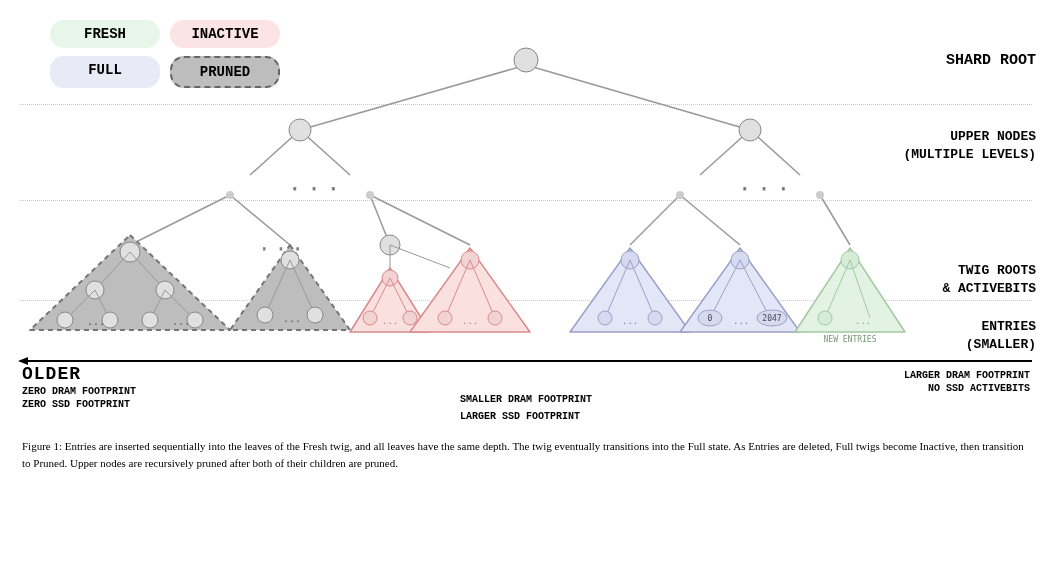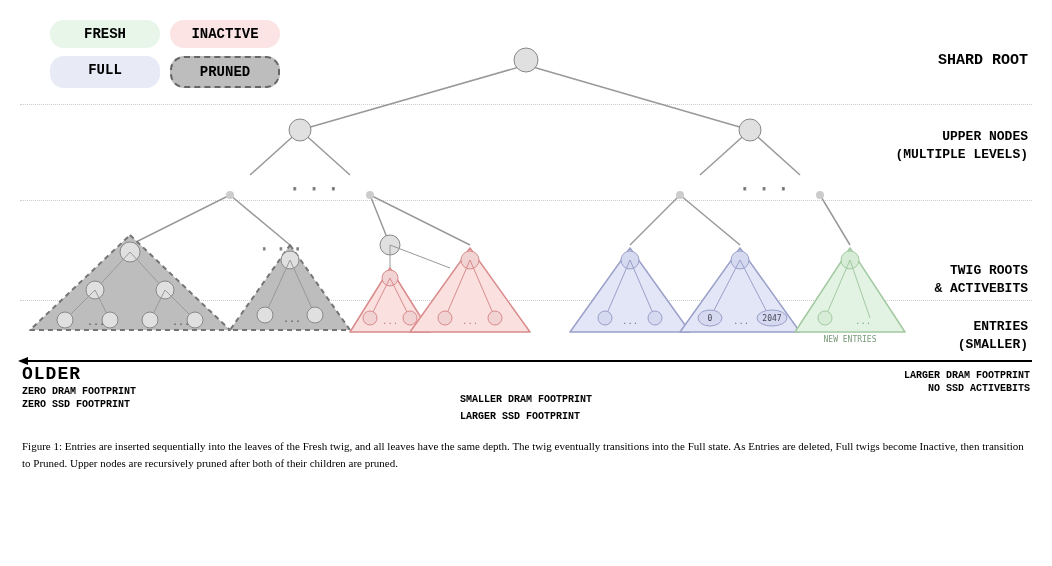--- a/index.html
+++ b/index.html
@@ -25,21 +25,21 @@
   font-weight: bold;
   font-size: 14px;
   text-align: center;
   color: #000;
 }
 .legend-fresh { background: #e8f5e9; }
 .legend-inactive { background: #fce4e4; }
 .legend-full { background: #e8eaf6; }
 .legend-pruned { background: #bdbdbd; border: 2px dashed #666; }
 
-.right-labels { position: absolute; right: 24px; }
+.right-labels { position: absolute; right: 16px; }
 .label-shard { top: 52px; font-weight: bold; font-size: 15px; }
 .label-upper { top: 128px; font-size: 13px; text-align: right; font-weight: bold; line-height: 1.4; }
 .label-twig { top: 262px; font-size: 13px; text-align: right; font-weight: bold; line-height: 1.4; }
 .label-entries { top: 318px; font-size: 13px; text-align: right; font-weight: bold; line-height: 1.4; }
 
 .divider { position: absolute; left: 20px; right: 20px; border-top: 1px dotted #ccc; }
 .divider-1 { top: 104px; }
 .divider-2 { top: 200px; }
 .divider-3 { top: 300px; }
 

